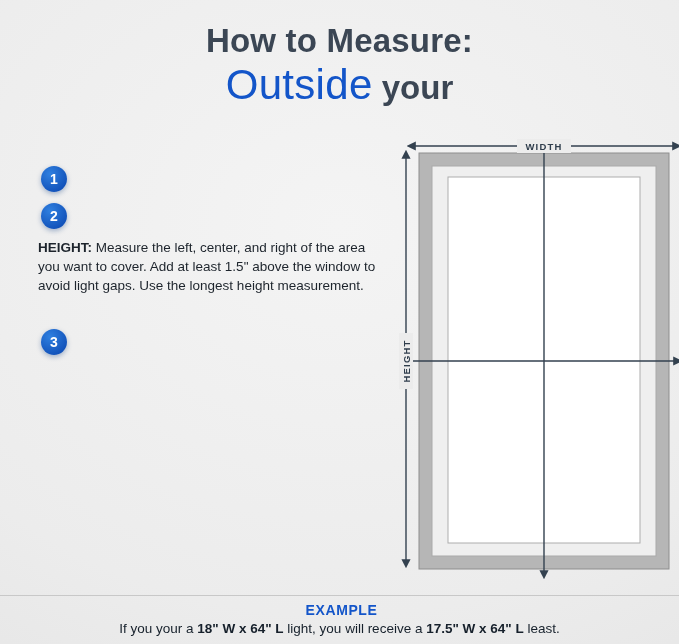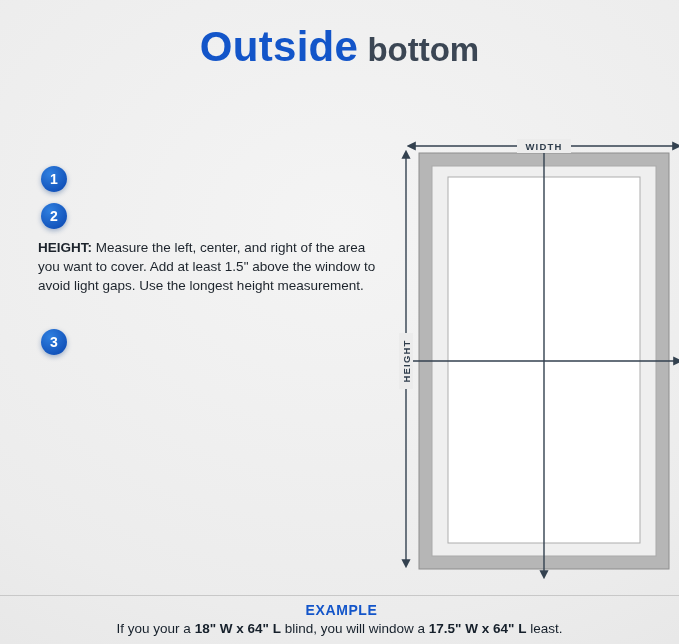--- a/index.html
+++ b/index.html
@@ -8,21 +8,21 @@
     width:679px; height:644px;
     font-family:"Liberation Sans", sans-serif;
     background: radial-gradient(130% 110% at 50% 35%, #f4f4f4 0%, #ececec 55%, #e0e0e0 100%);
     overflow:hidden;
   }
 
   
   .title { position:absolute; top:22px; left:0; right:0; text-align:center; line-height:1.15; }
   .t1 { font-size:33px; font-weight:700; color:var(--slate, #3b4654); letter-spacing:0.2px; }
   .t2 { margin-top:1px; font-size:33px; font-weight:700; color:var(--slate, #3b4654); }
-  .t2 .hl { font-size:42px; font-weight:700; color:var(--accent_blue, #1355c9); letter-spacing:0.3px; }
+  .t2 .hl { font-size:42px; font-weight:400; color:var(--accent_blue, #1355c9); letter-spacing:0.3px; }
 
   
   .steps { position:absolute; left:38px; top:166px; width:348px; }
   .step .badge {
     width:26px; height:26px; margin:0 0 9px 3px;
     border-radius:50%;
     background: radial-gradient(circle at 35% 30%, #2f80e0 0%, #0e4cb5 85%);
     color:#ffffff; font-weight:700; font-size:14px;
     display:flex; align-items:center; justify-content:center;
     box-shadow:0 2px 5px rgba(15,60,130,0.35);
@@ -51,21 +51,22 @@
     font-size:13.5px; color:#16202b; margin:0;
   }
   .ex-text strong { font-weight:700; }
 </style>
 </head>
 <body>
 
 <div class="page">
 
   <header class="title">
-    <div class="t2"><span class="hl">Outside</span><span> bottom</span></div>
+    <div class="t1">How to Measure:</div>
+    <div class="t2"><span class="hl">Outside</span><span> your</span></div>
   </header>
 
   <section class="steps">
     <div class="step step-1">
       <div class="badge">1</div>
     </div>
     <div class="step step-2">
       <div class="badge">2</div>
       <p class="step-text"><strong>HEIGHT:</strong><span> Measure the left, center, and right of the area you want to cover. Add at least 1.5" above the window to avoid light gaps. Use the longest height measurement.</span></p>
     </div>
@@ -100,16 +101,16 @@
         <text x="148" y="14" text-anchor="middle" class="dimlabel">WIDTH</text>
         <rect x="3" y="197" width="14" height="56" fill="#ececec"></rect>
         <text x="10" y="229" text-anchor="middle" transform="rotate(-90 10 225)" class="dimlabel">HEIGHT</text>
       </g>
     </svg>
   </figure>
 
   <footer>
     <div class="divider"></div>
     <div class="ex-head">EXAMPLE</div>
-    <p class="ex-text"><span>If you your a </span><strong>18" W x 64" L</strong><span> blind, you will window a </span><strong>17.5" W x 64" L</strong><span> least.</span></p>
+    <p class="ex-text"><span>If you your a </span><strong>18" W x 64" L</strong><span> light, you will receive a </span><strong>17.5" W x 64" L</strong><span> least.</span></p>
   </footer>
 
 </div>
 
 </body></html>

